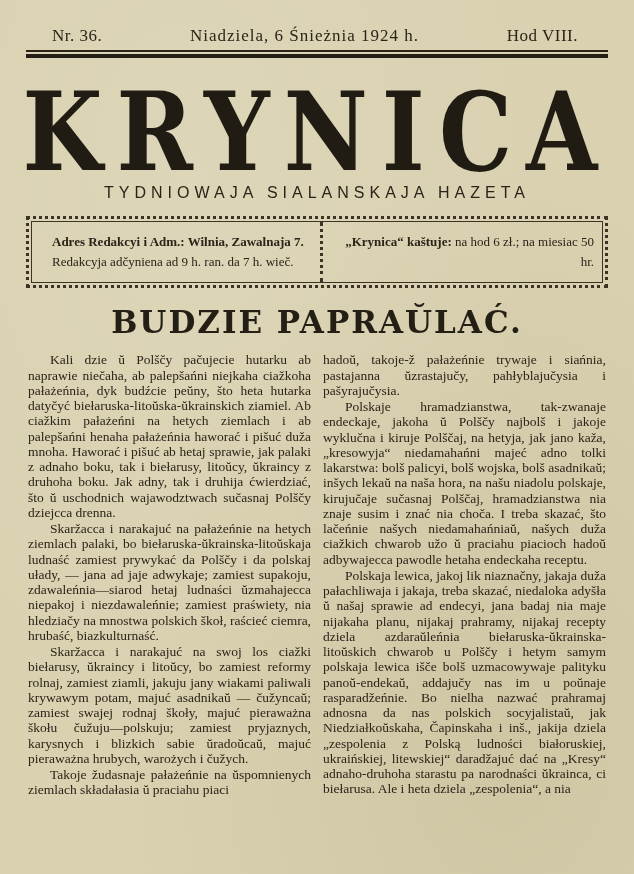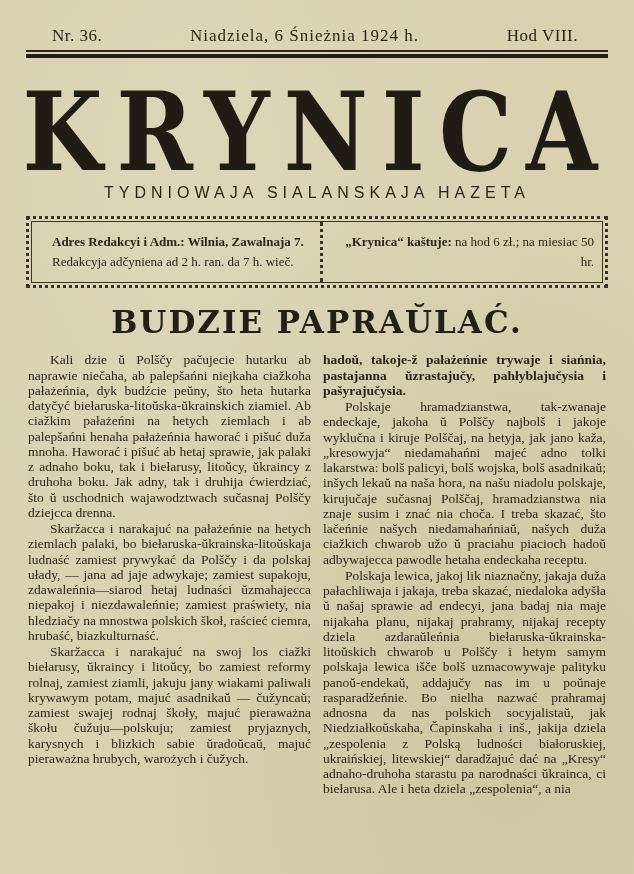--- a/index.html
+++ b/index.html
@@ -89,21 +89,21 @@
     overflow:hidden;
   }
   .col{
     flex:1 1 50%;
     font-size:13.5px;
     line-height:1.13;
     text-align:justify;
     color:#2b2419;
   }
   .col p{margin:0 0 1px 0;text-indent:22px;}
-  .col p.noindent{text-indent:0;font-weight:bold;}
+  .col p.noindent{text-indent:0;}
 </style>
 </head>
 <body>
 
 <div class="page">
 
   <div class="topline">
     <span>Nr. 36.</span>
     <span class="date">Niadziela, 6 Śnieżnia 1924 h.</span>
     <span>Hod VIII.</span>
@@ -113,35 +113,36 @@
 
   <div class="masthead">
     <div class="title">KRYNICA</div>
     <div class="subtitle">TYDNIOWAJA SIALANSKAJA HAZETA</div>
   </div>
 
   <div class="infobox">
     <div class="infobox-inner">
       <div class="infocell left">
         <div class="b">Adres Redakcyi i Adm.: Wilnia, Zawalnaja 7.</div>
-        <div>Redakcyja adčyniena ad 2 h. ran. da 7 h. wieč.</div>
+        <div>Redakcyja adčyniena ad 9 h. ran. da 7 h. wieč.</div>
       </div>
       <div class="infocell right">
         <div><span class="b">„Krynica“ kaštuje:</span><span> na hod 6 zł.; na miesiac 50 hr.</span></div>
       </div>
     </div>
   </div>
 
   <div class="headline">BUDZIE PAPRAŬLAĆ.</div>
 
   <div class="columns">
     <div class="col">
       <p>Kali dzie ŭ Polščy pačujecie hutarku ab naprawie niečaha, ab palepšańni niejkaha ciažkoha pałażeńnia, dyk budźcie peŭny, što heta hutarka datyčyć biełaruska-litoŭska-ŭkrainskich ziamiel. Ab ciažkim pałażeńni na hetych ziemlach i ab palepšańni henaha pałażeńnia haworać i pišuć duža mnoha. Haworać i pišuć ab hetaj sprawie, jak palaki z adnaho boku, tak i biełarusy, litoŭcy, ŭkraincy z druhoha boku. Jak adny, tak i druhija ćwierdziać, što ŭ uschodnich wajawodztwach sučasnaj Polščy dziejcca drenna.</p>
       <p>Skaržacca i narakajuć na pałażeńnie na hetych ziemlach palaki, bo biełaruska-ŭkrainska-litoŭskaja ludnaść zamiest prywykać da Polščy i da polskaj ułady, — jana ad jaje adwykaje; zamiest supakoju, zdawaleńnia—siarod hetaj ludnaści ŭzmahajecca niepakoj i niezdawaleńnie; zamiest praświety, nia hledziačy na mnostwa polskich škoł, raścieć ciemra, hrubaść, biazkulturnaść.</p>
       <p>Skaržacca i narakajuć na swoj los ciažki biełarusy, ŭkraincy i litoŭcy, bo zamiest reformy rolnaj, zamiest ziamli, jakuju jany wiakami paliwali krywawym potam, majuć asadnikaŭ — čužyncaŭ; zamiest swajej rodnaj škoły, majuć pieraważna škołu čužuju—polskuju; zamiest pryjaznych, karysnych i blizkich sabie ŭradoŭcaŭ, majuć pieraważna hrubych, warożych i čužych.</p>
+      <p>Takoje žudasnaje pałażeńnie na ŭspomnienych ziemlach składałasia ŭ praciahu piaci</p>
     </div>
     <div class="col">
       <p class="noindent">hadoŭ, takoje-ž pałażeńnie trywaje i siańnia, pastajanna ŭzrastajučy, pahłyblajučysia i pašyrajučysia.</p>
       <p>Polskaje hramadzianstwa, tak-zwanaje endeckaje, jakoha ŭ Polščy najbolš i jakoje wyklučna i kiruje Polščaj, na hetyja, jak jano kaža, „kresowyja“ niedamahańni majeć adno tolki lakarstwa: bolš palicyi, bolš wojska, bolš asadnikaŭ; inšych lekaŭ na naša hora, na našu niadolu polskaje, kirujučaje sučasnaj Polščaj, hramadzianstwa nia znaje susim i znać nia choča. I treba skazać, što lačeńnie našych niedamahańniaŭ, našych duža ciažkich chwarob užo ŭ praciahu piacioch hadoŭ adbywajecca pawodle hetaha endeckaha receptu.</p>
       <p>Polskaja lewica, jakoj lik niaznačny, jakaja duža pałachliwaja i jakaja, treba skazać, niedaloka adyšła ŭ našaj sprawie ad endecyi, jana badaj nia maje nijakaha planu, nijakaj prahramy, nijakaj recepty dziela azdaraŭleńnia biełaruska-ŭkrainska-litoŭskich chwarob u Polščy i hetym samym polskaja lewica išče bolš uzmacowywaje palityku panoŭ-endekaŭ, addajučy nas im u poŭnaje rasparadžeńnie. Bo nielha nazwać prahramaj adnosna da nas polskich socyjalistaŭ, jak Niedziałkoŭskaha, Čapinskaha i inš., jakija dziela „zespolenia z Polską ludności białoruskiej, ukraińskiej, litewskiej“ daradžajuć dać na „Kresy“ adnaho-druhoha starastu pa narodnaści ŭkrainca, ci biełarusa. Ale i heta dziela „zespolenia“, a nia</p>
     </div>
   </div>
 
 </div>
 

